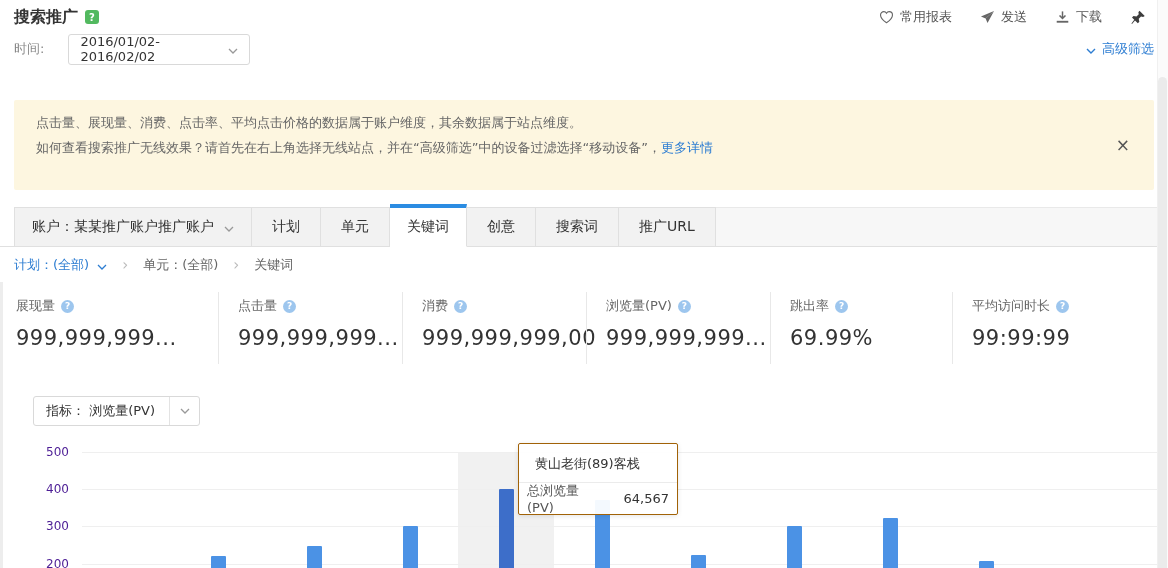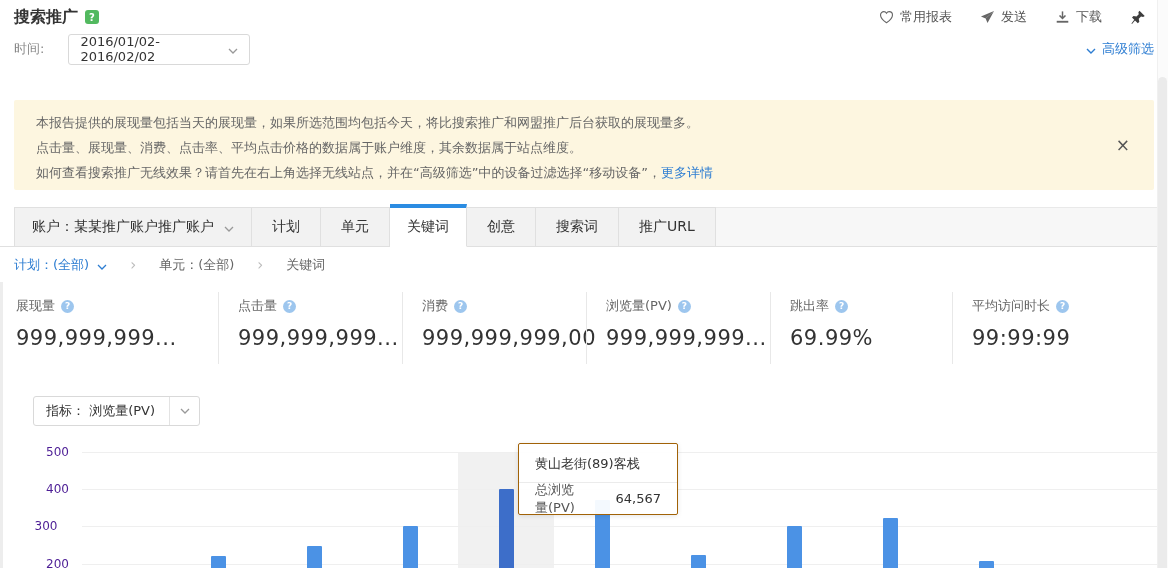--- a/index.html
+++ b/index.html
@@ -39,21 +39,21 @@
   .tabbar { position:absolute; top:204px; left:0; right:11px; height:43px; display:flex; align-items:stretch; }
   .tabbar .lead { width:14px; border-bottom:1px solid #e0e0e0; }
   .tab { background:#f2f2f2; border:1px solid #e0e0e0; border-left:none; display:flex; align-items:center;
     padding:0 20px; font-size:14px; color:#333; cursor:pointer; margin-top:3px; border-bottom:1px solid #e0e0e0; }
   .tab.first { border-left:1px solid #e0e0e0; padding:0 17px; }
   .tab .chev { margin-left:10px; }
   .tab.active { background:#fff; margin-top:0; border-top:4px solid #2b8ce2; border-bottom:1px solid #fff; padding:0 17px; }
   .tab-filler { flex:1; background:#f7f7f7; border-bottom:1px solid #e0e0e0; margin-top:3px; border-top:1px solid #e9e9e9; }
 
   
-  .breadcrumb { position:absolute; top:256px; left:14px; display:flex; align-items:center; gap:17px; color:#666; }
+  .breadcrumb { position:absolute; top:256px; left:14px; display:flex; align-items:center; gap:9px; color:#666; }
   .crumb-plan { color:#2d7dd2; display:inline-flex; align-items:center; gap:8px; cursor:pointer; }
   .crumb-sep { color:#bbb; font-size:15px; padding:0 6px; }
 
   
   .metrics { position:absolute; top:292px; left:0; right:11px; height:72px; display:flex; }
   .metric { padding-left:19px; padding-top:5px; }
   .metric + .metric { border-left:1px solid #e8e8e8; }
   .m1 { width:218px; padding-left:16px; }
   .m2,.m3,.m4 { width:184px; } .m5 { width:182px; } .m6 { flex:1; }
   .metric-label { color:#666; display:flex; align-items:center; gap:6px; margin-bottom:11px; }
@@ -72,21 +72,21 @@
   .chart { position:absolute; left:0; top:440px; width:1157px; height:128px; }
   .gridline { position:absolute; left:82px; width:1075px; height:1px; background:#efefef; }
   .ytick { position:absolute; left:23px; width:46px; text-align:right; font-size:12px; color:#4c1d95; transform:translateY(-7px); }
   .hover-band { position:absolute; top:12px; bottom:-10px; width:96px; background:#f1f1f1; }
   .bar { position:absolute; width:15px; border-radius:1px 1px 0 0; cursor:pointer; }
 
   
   .tooltip { position:absolute; left:518px; top:443px; width:160px; background:rgba(255,255,255,0.94);
     border:1px solid #a16207; border-radius:2px; box-shadow:0 1px 5px rgba(0,0,0,0.10); z-index:6; }
   .tooltip-title { height:39px; line-height:39px; padding:0 16px; color:#333; border-bottom:1px solid #ebebeb; }
-  .tooltip-row { height:31px; display:flex; align-items:center; padding:0 16px; color:#555;gap:40px; }
+  .tooltip-row { height:31px; display:flex; align-items:center; padding:0 8px; color:#555;gap:40px; }
   .tooltip-value { margin-left:auto; color:#333; }
 
   
   .scrollbar-track { position:absolute; right:0; top:0; width:11px; height:568px; background:#fbfbfb; border-left:1px solid #f0f0f0; }
   .scrollbar-thumb { position:absolute; right:1px; top:77px; width:9px; height:491px; background:#ebebeb; border-radius:5px 5px 0 0; cursor:pointer; }
   .left-edge { position:absolute; left:0; top:282px; width:3px; height:286px; background:#ededed; }
 </style>
 </head>
 <body>
 
@@ -141,21 +141,20 @@
   </div>
   <span class="advanced">
     <span><svg width="10" height="6" viewBox="0 0 10 6">
           <polyline points="1,1 5,5 9,1" fill="none" stroke="#2d7dd2" stroke-width="1.4"></polyline>
         </svg></span>
     <span>高级筛选</span>
   </span>
 </div>
 
 <div class="notice">
-  <div>本报告提供的展现量包括当天的展现量，如果所选范围均包括今天，将比搜索推广和网盟推广后台获取的展现量多。</div>
   <div>点击量、展现量、消费、点击率、平均点击价格的数据属于账户维度，其余数据属于站点维度。</div>
   <div><span>如何查看搜索推广无线效果？请首先在右上角选择无线站点，并在“高级筛选”中的设备过滤选择“移动设备”，</span><span class="notice-link">更多详情</span></div>
   <span class="notice-close">×</span>
 </div>
 
 <div class="tabbar">
   <div class="lead"></div>
   <div class="tab first">
     <span>账户：某某推广账户推广账户</span>
     <span class="chev"><svg width="10" height="6" viewBox="0 0 10 6">
@@ -238,21 +237,21 @@
     </span>
 </div>
 
 <div class="chart" id="chart">
     <div class="hover-band" style="left: 458px;"></div>
     <div class="gridline" style="top: 12px;"></div>
     <div class="ytick" style="top: 12px;">500</div>
     <div class="gridline" style="top: 49.2px;"></div>
     <div class="ytick" style="top: 49.2px;">400</div>
     <div class="gridline" style="top: 86.4px;"></div>
-    <div class="ytick" style="top: 86.4px; text-align: center;">300</div>
+    <div class="ytick" style="top: 86.4px;">300</div>
     <div class="gridline" style="top: 123.6px;"></div>
     <div class="ytick" style="top: 123.6px;">200</div>
     <div class="bar" style="left: 210.5px; top: 115.788px; height: 82.212px; background: rgb(75, 146, 229); z-index: 2;"></div>
     <div class="bar" style="left: 306.5px; top: 106.488px; height: 91.512px; background: rgb(75, 146, 229); z-index: 2;"></div>
     <div class="bar" style="left: 402.5px; top: 86.4px; height: 111.6px; background: rgb(75, 146, 229); z-index: 2;"></div>
     <div class="bar" style="left: 498.5px; top: 49.2px; height: 148.8px; background: rgb(61, 110, 201); z-index: 2;"></div>
     <div class="bar" style="left: 594.5px; top: 59.616px; height: 138.384px; background: rgb(75, 146, 229); z-index: 2;"></div>
     <div class="bar" style="left: 690.5px; top: 115.044px; height: 82.956px; background: rgb(75, 146, 229); z-index: 2;"></div>
     <div class="bar" style="left: 786.5px; top: 86.4px; height: 111.6px; background: rgb(75, 146, 229); z-index: 2;"></div>
     <div class="bar" style="left: 882.5px; top: 78.216px; height: 119.784px; background: rgb(75, 146, 229); z-index: 2;"></div>

